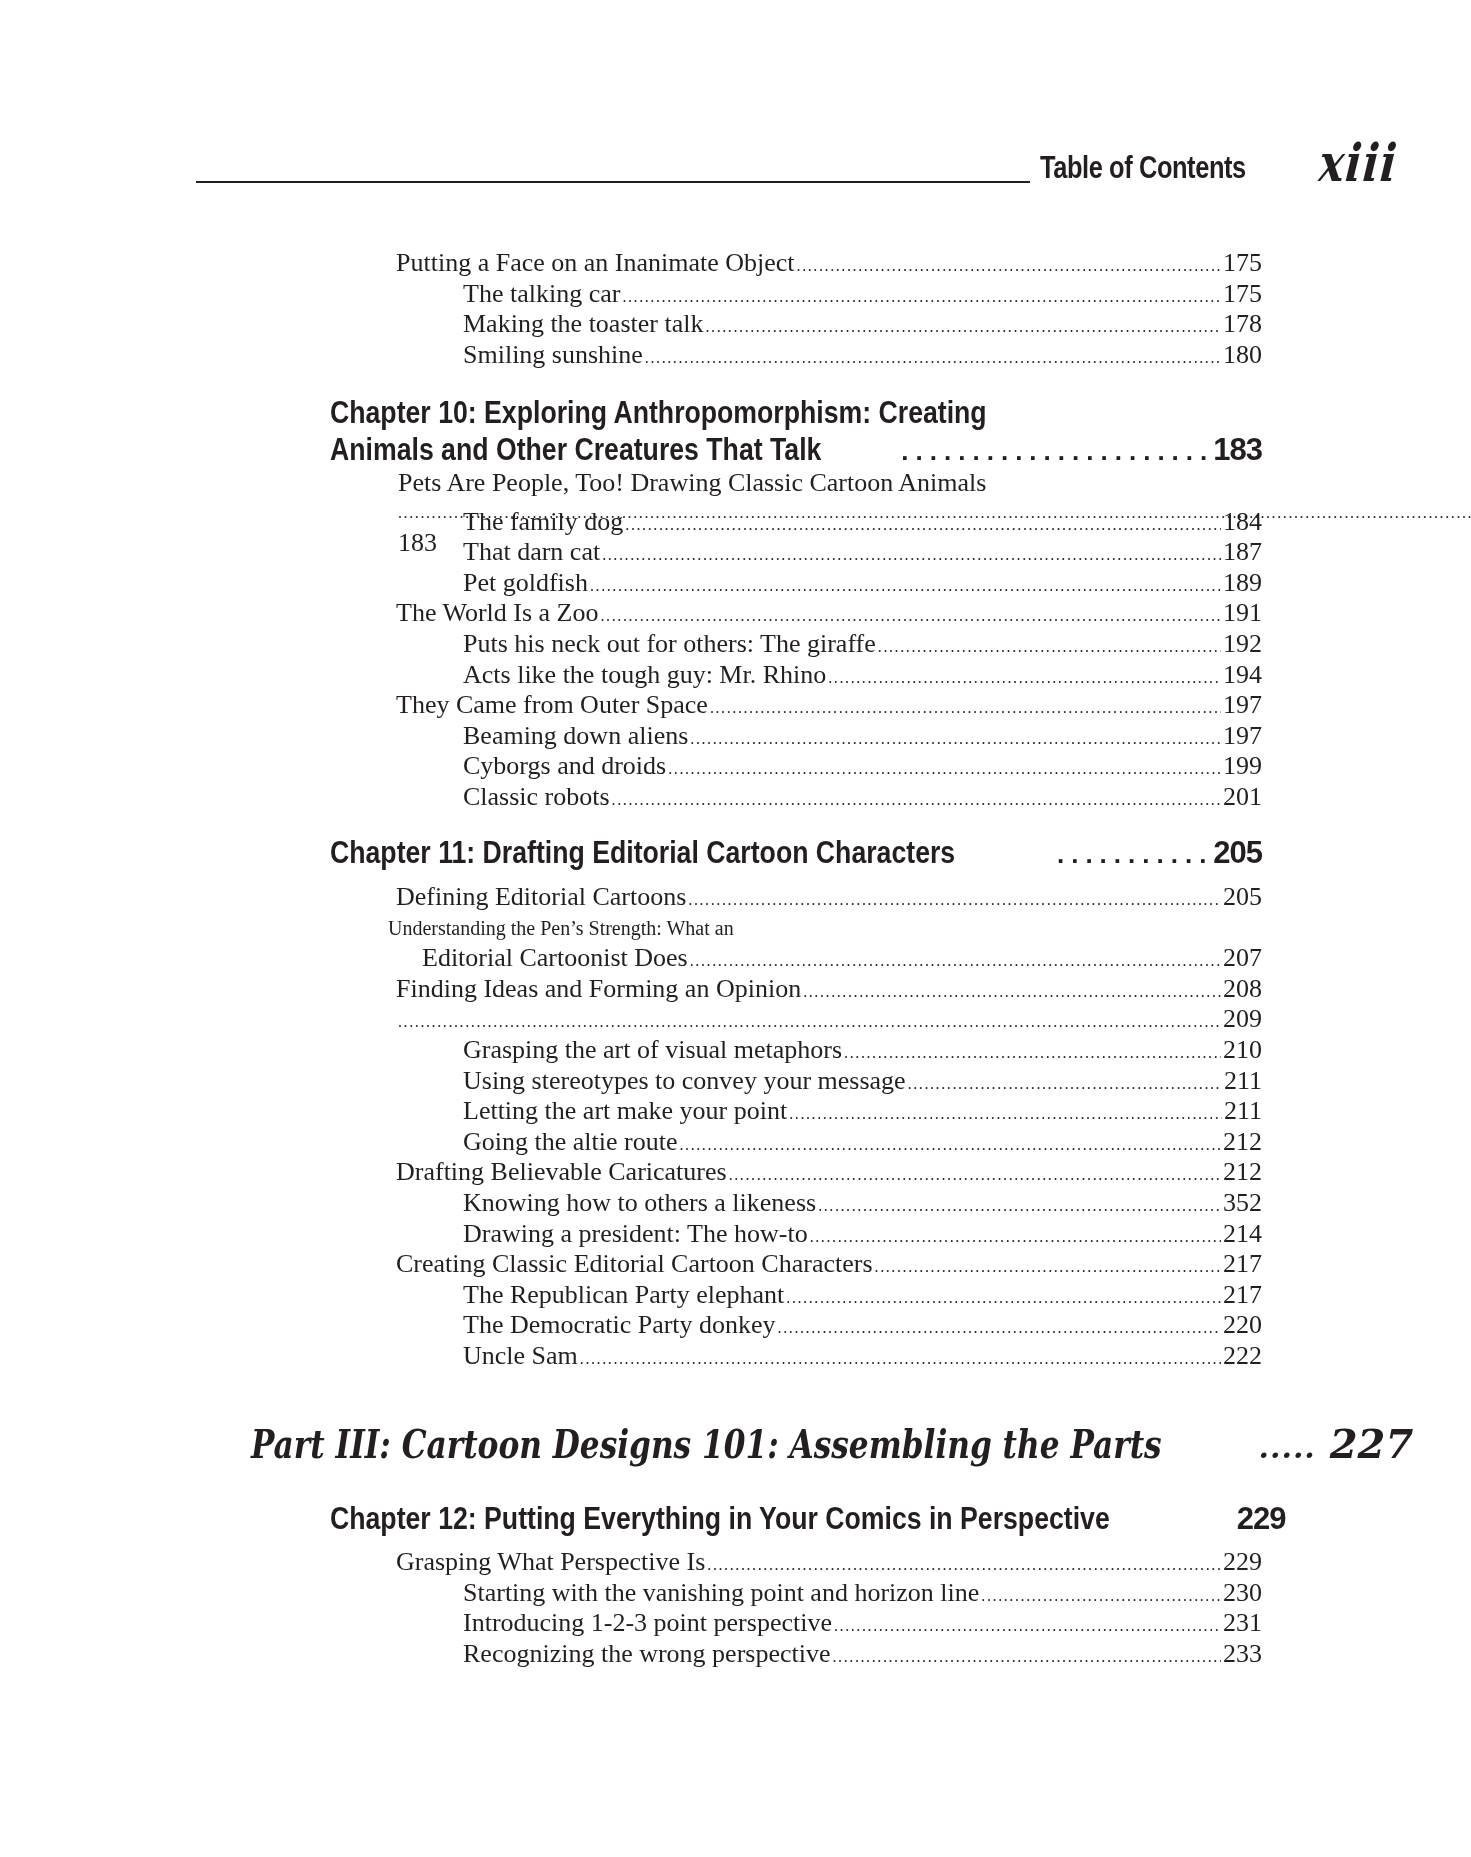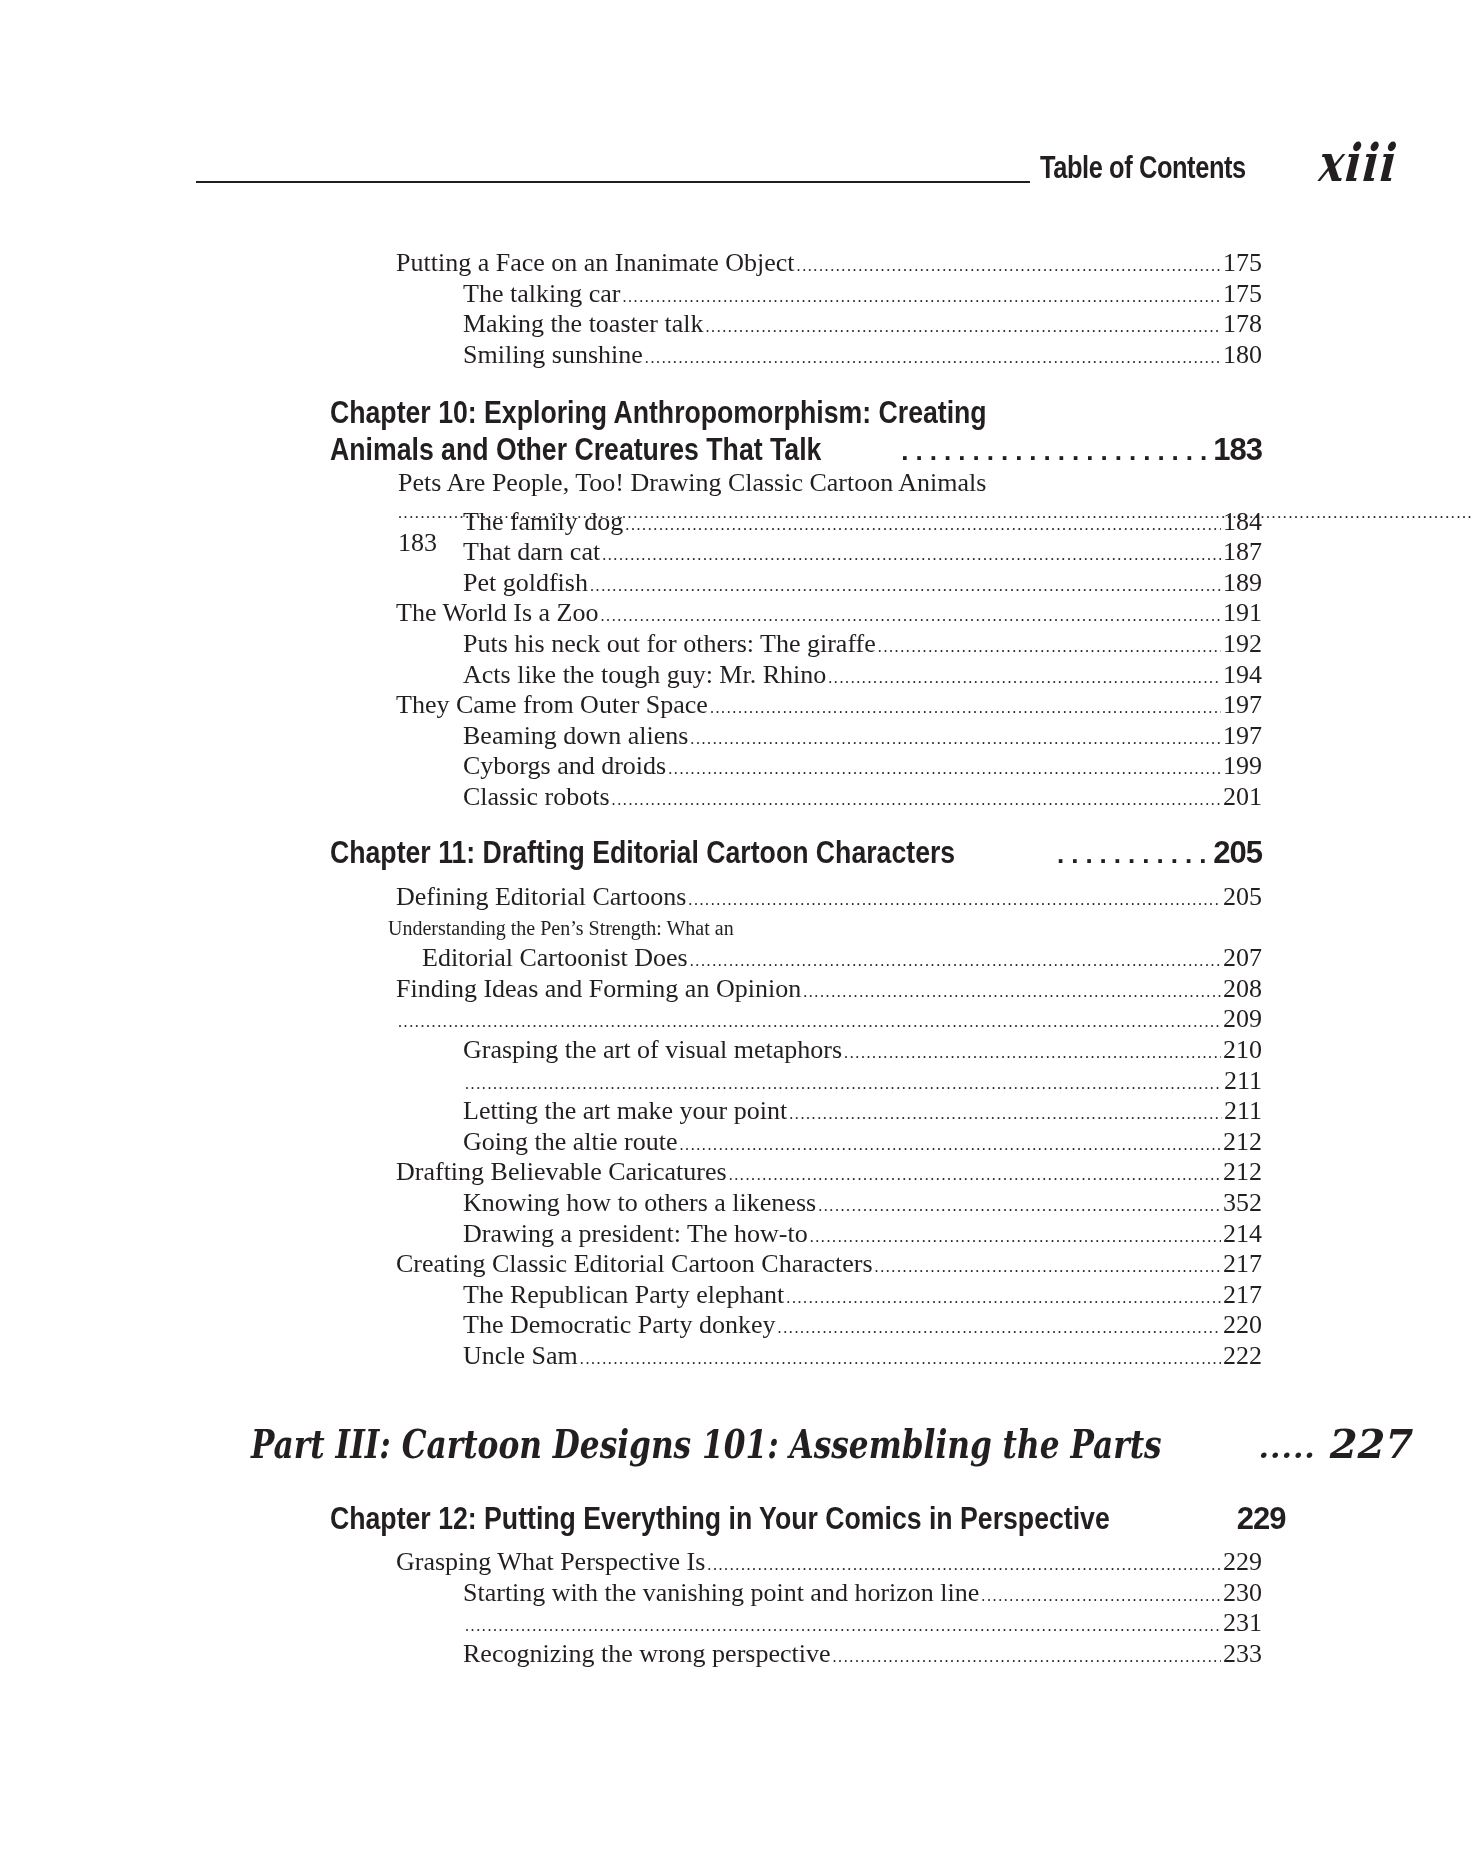--- a/index.html
+++ b/index.html
@@ -165,20 +165,21 @@
     <div class="row lvl1" style="top: 1004.4px;">
       <span class="leader"></span>
       <span class="page">209</span>
     </div>
     <div class="row lvl2" style="top: 1035px;">
       <span class="label">Grasping the art of visual metaphors</span>
       <span class="leader"></span>
       <span class="page">210</span>
     </div>
     <div class="row lvl2" style="top: 1065.6px;">
+      <span class="label">Using stereotypes to convey your message</span>
       <span class="leader"></span>
       <span class="page">211</span>
     </div>
     <div class="row lvl2" style="top: 1096.2px;">
       <span class="label">Letting the art make your point</span>
       <span class="leader"></span>
       <span class="page">211</span>
     </div>
     <div class="row lvl2" style="top: 1126.8px;">
       <span class="label">Going the altie route</span>
@@ -224,20 +225,21 @@
       <span class="label">Grasping What Perspective Is</span>
       <span class="leader"></span>
       <span class="page">229</span>
     </div>
     <div class="row lvl2" style="top: 1577.6px;">
       <span class="label">Starting with the vanishing point and horizon line</span>
       <span class="leader"></span>
       <span class="page">230</span>
     </div>
     <div class="row lvl2" style="top: 1608.2px;">
+      <span class="label">Introducing 1-2-3 point perspective</span>
       <span class="leader"></span>
       <span class="page">231</span>
     </div>
     <div class="row lvl2" style="top: 1638.8px;">
       <span class="label">Recognizing the wrong perspective</span>
       <span class="leader"></span>
       <span class="page">233</span>
     </div>
   </div>
 

